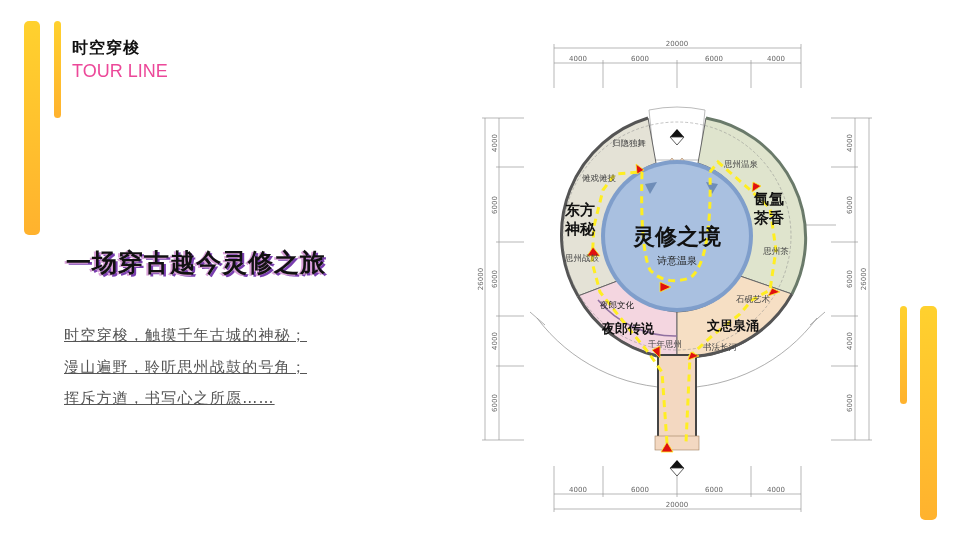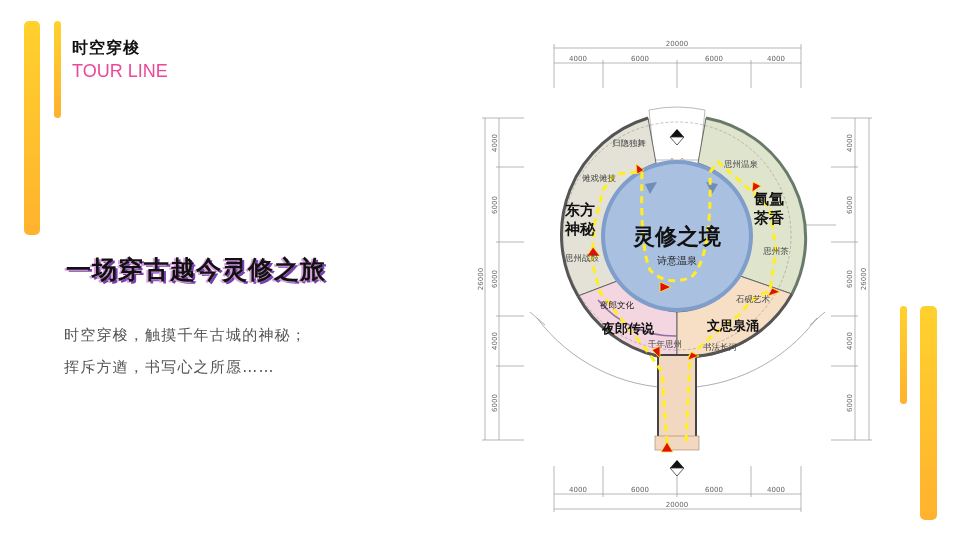--- a/index.html
+++ b/index.html
@@ -1,40 +1,41 @@
 <!DOCTYPE html>
 <html><head>
 <meta charset="utf-8">
 <style>
   html,body{margin:0;padding:0;background:#ffffff;}
   body{width:960px;height:540px;position:relative;overflow:hidden;font-family:"DejaVu Sans","Liberation Sans",sans-serif;}
   .bar{position:absolute;border-radius:5px;background:linear-gradient(180deg,#ffd12e 0%,#ffb22e 100%);}
   .title-cn{position:absolute;left:72px;top:38px;font-size:16px;font-weight:bold;color:#111;letter-spacing:1px;}
   .title-en{position:absolute;left:72px;top:61px;font-size:18px;color:#ec4899;font-family:"Liberation Sans",sans-serif;}
-  .headline{position:absolute;left:66px;top:253px;font-size:25px;font-weight:bold;color:#111;letter-spacing:1px;
+  .headline{position:absolute;left:66px;top:246px;font-size:25px;font-weight:bold;color:#111;letter-spacing:1px;
     text-shadow:-2px 1px 0 #d9a0d9, 2px 2px 0 #7a3fb0;}
   .poem{position:absolute;left:64px;top:320px;font-size:15px;color:#555;line-height:31.5px;letter-spacing:1.2px;}
-  .poem div{white-space:nowrap;}
+  .poem div{white-space:nowrap;text-decoration:underline;}
   .plan{position:absolute;left:0;top:0;}
 </style>
 </head>
 <body>
 
 <div class="bar" style="left:24px;top:21px;width:16px;height:214px;"></div>
 <div class="bar" style="left:54px;top:21px;width:7px;height:97px;"></div>
 <div class="bar" style="left:900px;top:306px;width:7px;height:98px;"></div>
 <div class="bar" style="left:920px;top:306px;width:17px;height:214px;"></div>
 
 <div class="title-cn">时空穿梭</div>
 <div class="title-en">TOUR LINE</div>
 
 <div class="headline">一场穿古越今灵修之旅</div>
 
 <div class="poem">
   <div>时空穿梭，触摸千年古城的神秘；</div>
+  <div>漫山遍野，聆听思州战鼓的号角；</div>
   <div>挥斥方遒，书写心之所愿……</div>
 </div>
 
 <svg class="plan" width="960" height="540" viewBox="0 0 960 540" xmlns="http://www.w3.org/2000/svg" font-family="DejaVu Sans, sans-serif">
   <defs>
     <marker id="tick" viewBox="0 0 4 4" refX="2" refY="2" markerWidth="3" markerHeight="3">
         <circle cx="2" cy="2" r="1.2" fill="#666"></circle>
       </marker>
   </defs>
 

